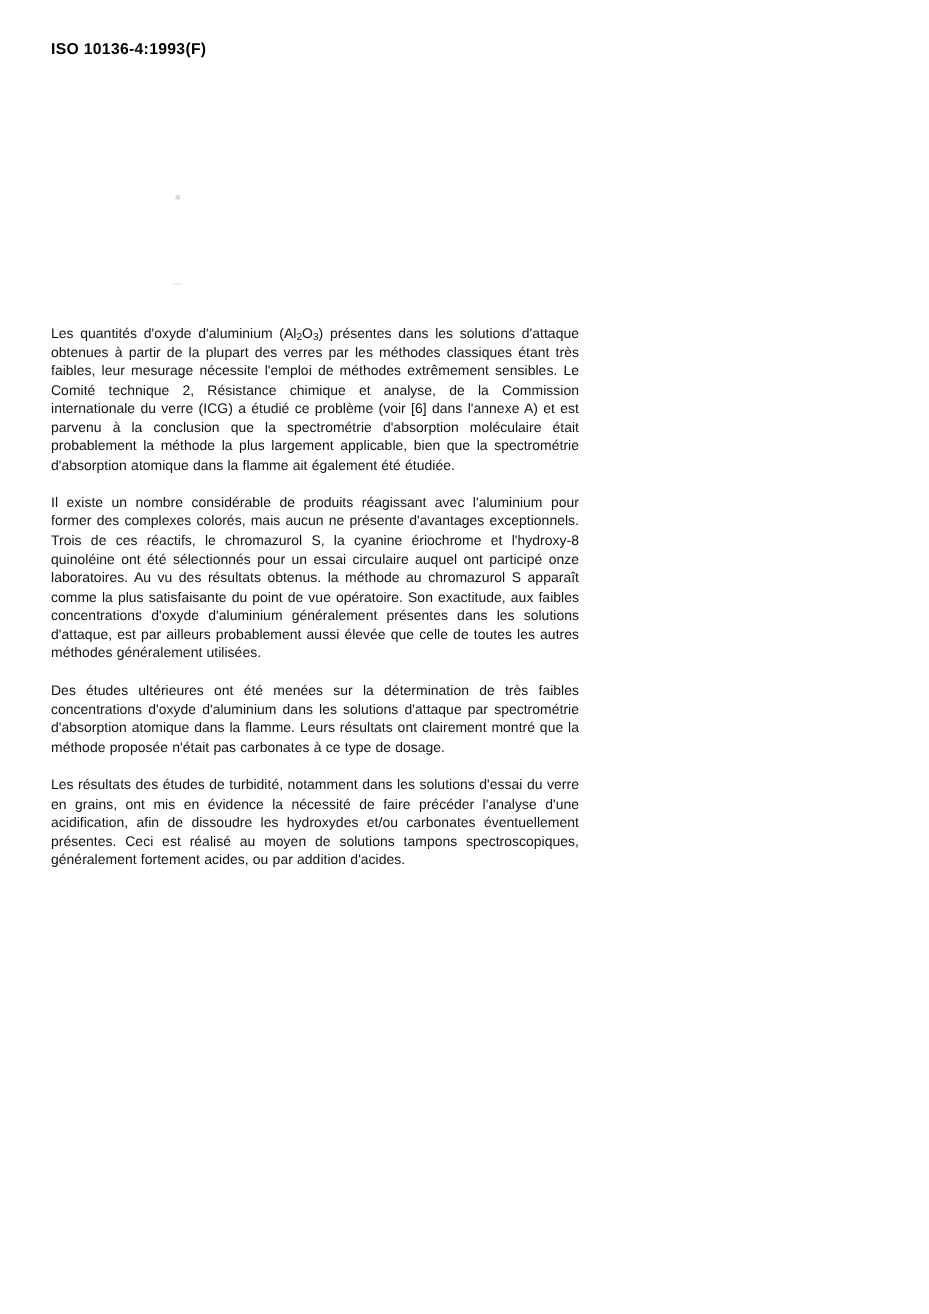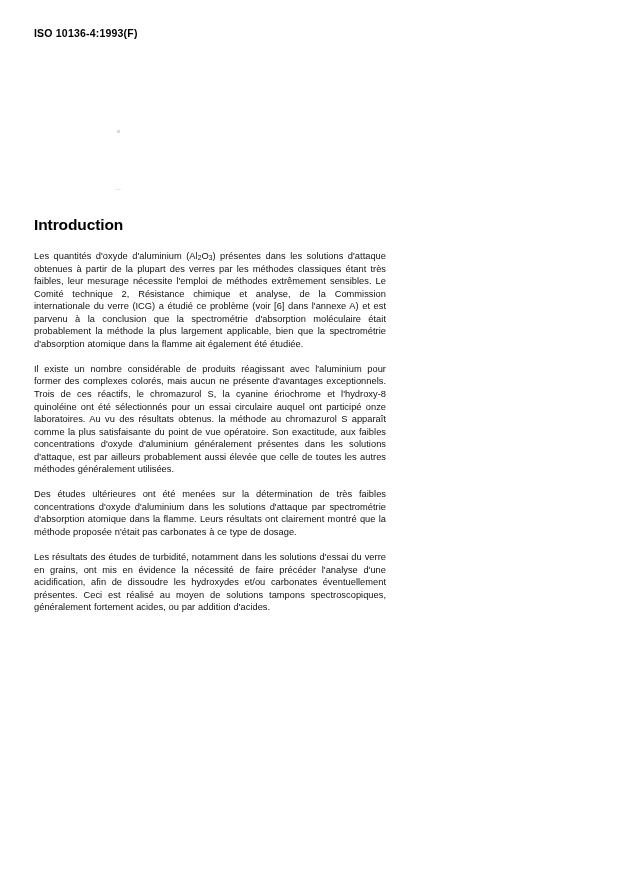--- a/index.html
+++ b/index.html
@@ -80,21 +80,20 @@
 <body>
 
 <div class="page">
 
   <div class="running-head">ISO 10136-4:1993(F)</div>
 
   <div class="speckle s1"></div>
   <div class="speckle s2"></div>
 
   <div class="content">
-    <h1 class="section-title">Introduction</h1>
 
     <p class="para">Les quantités d'oxyde d'aluminium (Al<sub>2</sub>O<sub>3</sub>) présentes dans les solutions d'attaque obtenues à partir de la plupart des verres par les méthodes classiques étant très faibles, leur mesurage nécessite l'emploi de méthodes extrêmement sensibles. Le Comité technique 2, Résistance chimique et analyse, de la Commission internationale du verre (ICG) a étudié ce problème (voir [6] dans l'annexe A) et est parvenu à la conclusion que la spectrométrie d'absorption moléculaire était probablement la méthode la plus largement applicable, bien que la spectrométrie d'absorption atomique dans la flamme ait également été étudiée.</p>
     <p class="para">Il existe un nombre considérable de produits réagissant avec l'aluminium pour former des complexes colorés, mais aucun ne présente d'avantages exceptionnels. Trois de ces réactifs, le chromazurol S, la cyanine ériochrome et l'hydroxy-8 quinoléine ont été sélectionnés pour un essai circulaire auquel ont participé onze laboratoires. Au vu des résultats obtenus. la méthode au chromazurol S apparaît comme la plus satisfaisante du point de vue opératoire. Son exactitude, aux faibles concentrations d'oxyde d'aluminium généralement présentes dans les solutions d'attaque, est par ailleurs probablement aussi élevée que celle de toutes les autres méthodes généralement utilisées.</p>
     <p class="para">Des études ultérieures ont été menées sur la détermination de très faibles concentrations d'oxyde d'aluminium dans les solutions d'attaque par spectrométrie d'absorption atomique dans la flamme. Leurs résultats ont clairement montré que la méthode proposée n'était pas carbonates à ce type de dosage.</p>
     <p class="para">Les résultats des études de turbidité, notamment dans les solutions d'essai du verre en grains, ont mis en évidence la nécessité de faire précéder l'analyse d'une acidification, afin de dissoudre les hydroxydes et/ou carbonates éventuellement présentes. Ceci est réalisé au moyen de solutions tampons spectroscopiques, généralement fortement acides, ou par addition d'acides.</p>
   </div>
 
   <div class="folio">iv</div>
 
 </div>

